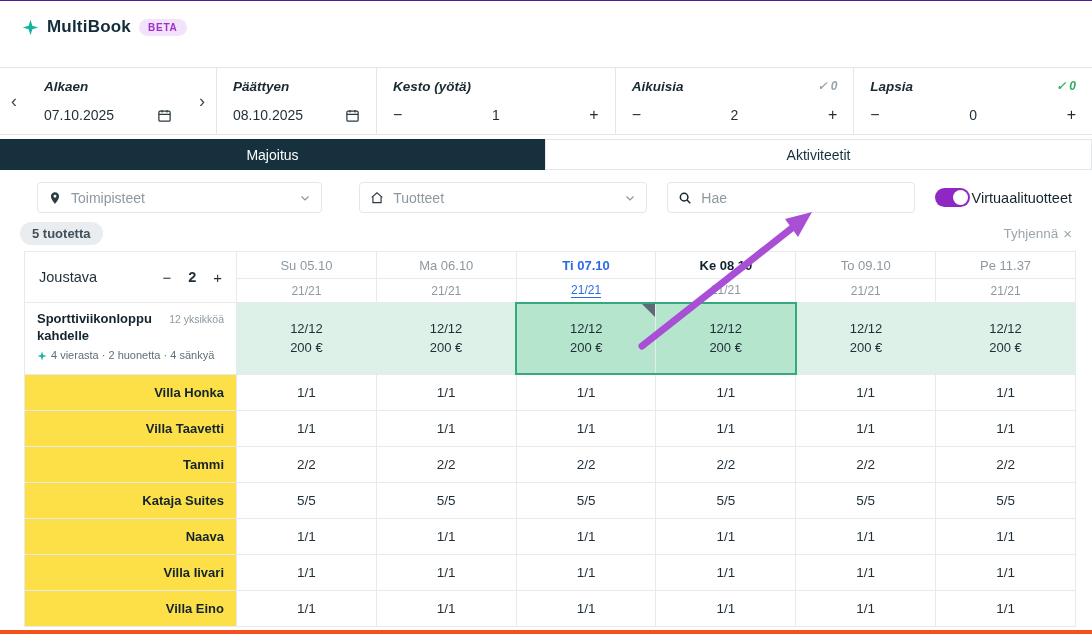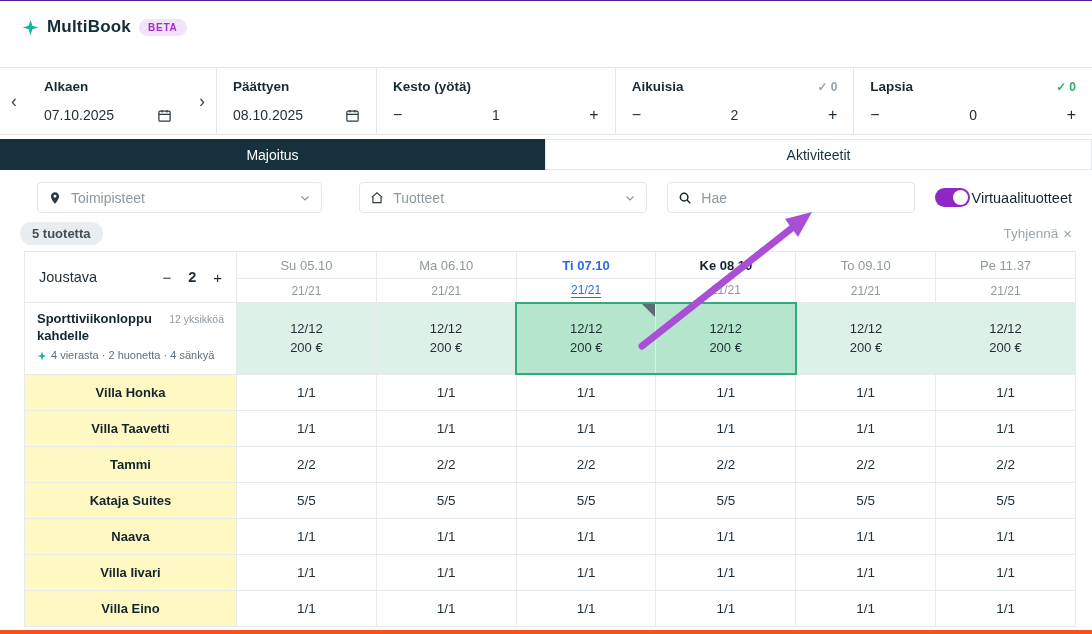--- a/index.html
+++ b/index.html
@@ -9,21 +9,21 @@
   
   .header { display:flex; align-items:center; gap:8px; padding:16px 22px 0; }
   .logo-text { font-size:17px; font-weight:800; color:#132c38; letter-spacing:.2px; }
   .beta { background:#f2e3fa; color:#a32ccc; font-size:10px; font-weight:700; letter-spacing:.8px; padding:3px 9px; border-radius:10px; }
 
   
   .booking-bar { display:flex; align-items:stretch; margin-top:30px; height:68px; border-top:1px solid #e3e7ea; border-bottom:1px solid #e3e7ea; }
   .nav-btn { width:28px; background:none; border:none; font-size:18px; color:#3c4a52; cursor:pointer; line-height:1; }
   .field { padding:11px 16px; display:flex; flex-direction:column; justify-content:space-between; }
   .sep { border-left:1px solid #e3e7ea; }
-  .f-label-row { display:flex; justify-content:space-between; align-items:center; }
+  .f-label-row { display:flex; justify-content:space-between; align-items:flex-start;font-style:italic; }
   .f-label { font-size:13.5px; font-weight:700; color:#1a2a33; }
   .check { font-size:12px; font-weight:700; display:flex; gap:3px; }
   .check.gray { color:#96a3aa; }
   .check.green { color:#2eae62; }
   .f-value-row { display:flex; justify-content:space-between; align-items:center; font-size:14px; color:#1f2d36; }
   .date-field { width:160px; }
   .stepper-field { flex:1; }
   .step-btn { background:none; border:none; font-size:16px; color:#1f2d36; cursor:pointer; line-height:1; }
 
   
@@ -74,21 +74,21 @@
   .pkg-units { font-size:10.5px; color:#8d98a0; white-space:nowrap; padding-top:2px; }
   .pkg-details { font-size:11px; color:#5f6f7a; margin-top:3px; line-height:1.45; display:flex; gap:4px; align-items:flex-start; }
   .pkg-details .spark { margin-top:2px; flex:none; }
   .pkg-cell { text-align:center; font-size:13px; color:#1f2d36; background:#def1e8; height:68px; cursor:pointer; }
   .pkg-cell div { line-height:1.5; }
   .pkg-cell.sel { background:#b5e6cd; border-top:2px solid #36a87f; border-bottom:2px solid #36a87f; }
   .pkg-cell.sel-start { border-left:2px solid #36a87f; position:relative; }
   .pkg-cell.sel-end { border-right:2px solid #36a87f; }
   .corner { position:absolute; top:0; right:0; width:0; height:0; border-top:13px solid #5d6a73; border-left:13px solid transparent; }
 
-  .room-name { font-size:13px; font-weight:700; color:#13242e; padding:0 12px; height:36px; background:#fef9c3; text-align:center; }
+  .room-name { font-size:13px; font-weight:700; color:#13242e; padding:0 12px; height:36px; background:#fde047; text-align:right; }
   .avail { text-align:center; font-size:13.5px; color:#1f2d36; background:#fff; cursor:pointer; }
 
   
   .arrow-overlay { position:absolute; inset:0; pointer-events:none; z-index:40; }
   .bottom-bar { position:absolute; left:0; right:0; bottom:0; height:4px; background:#f4511e; z-index:30; }
 </style>
 </head>
 <body>
 
 <div class="page">

